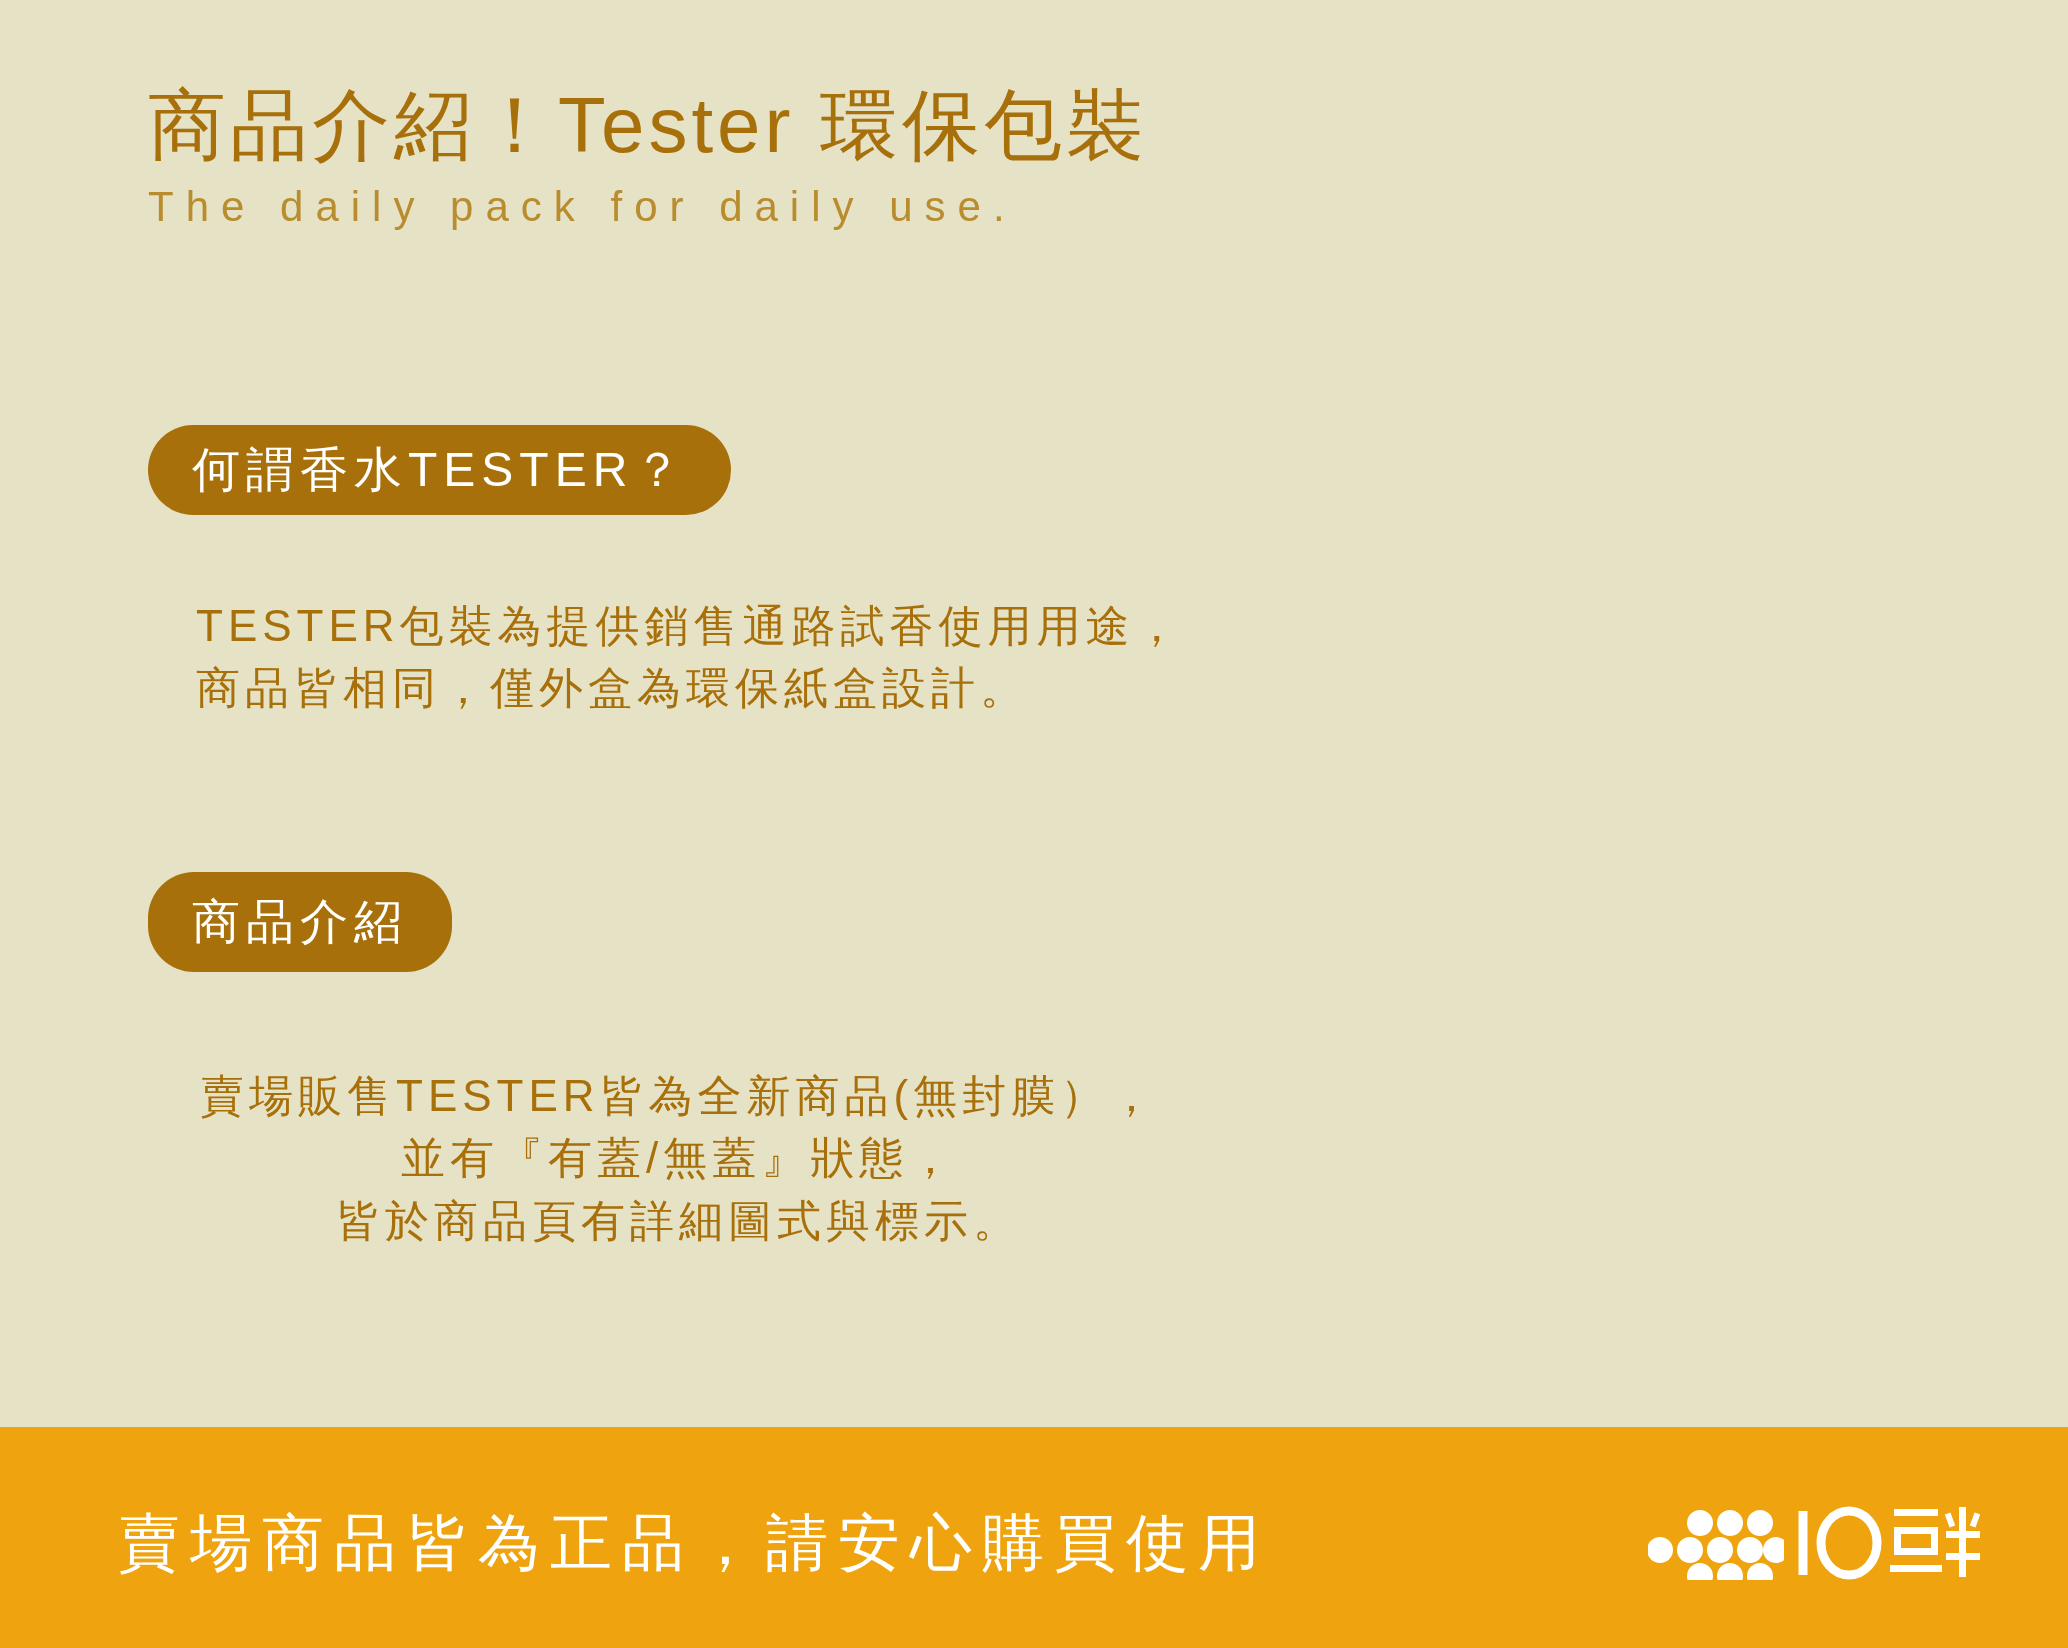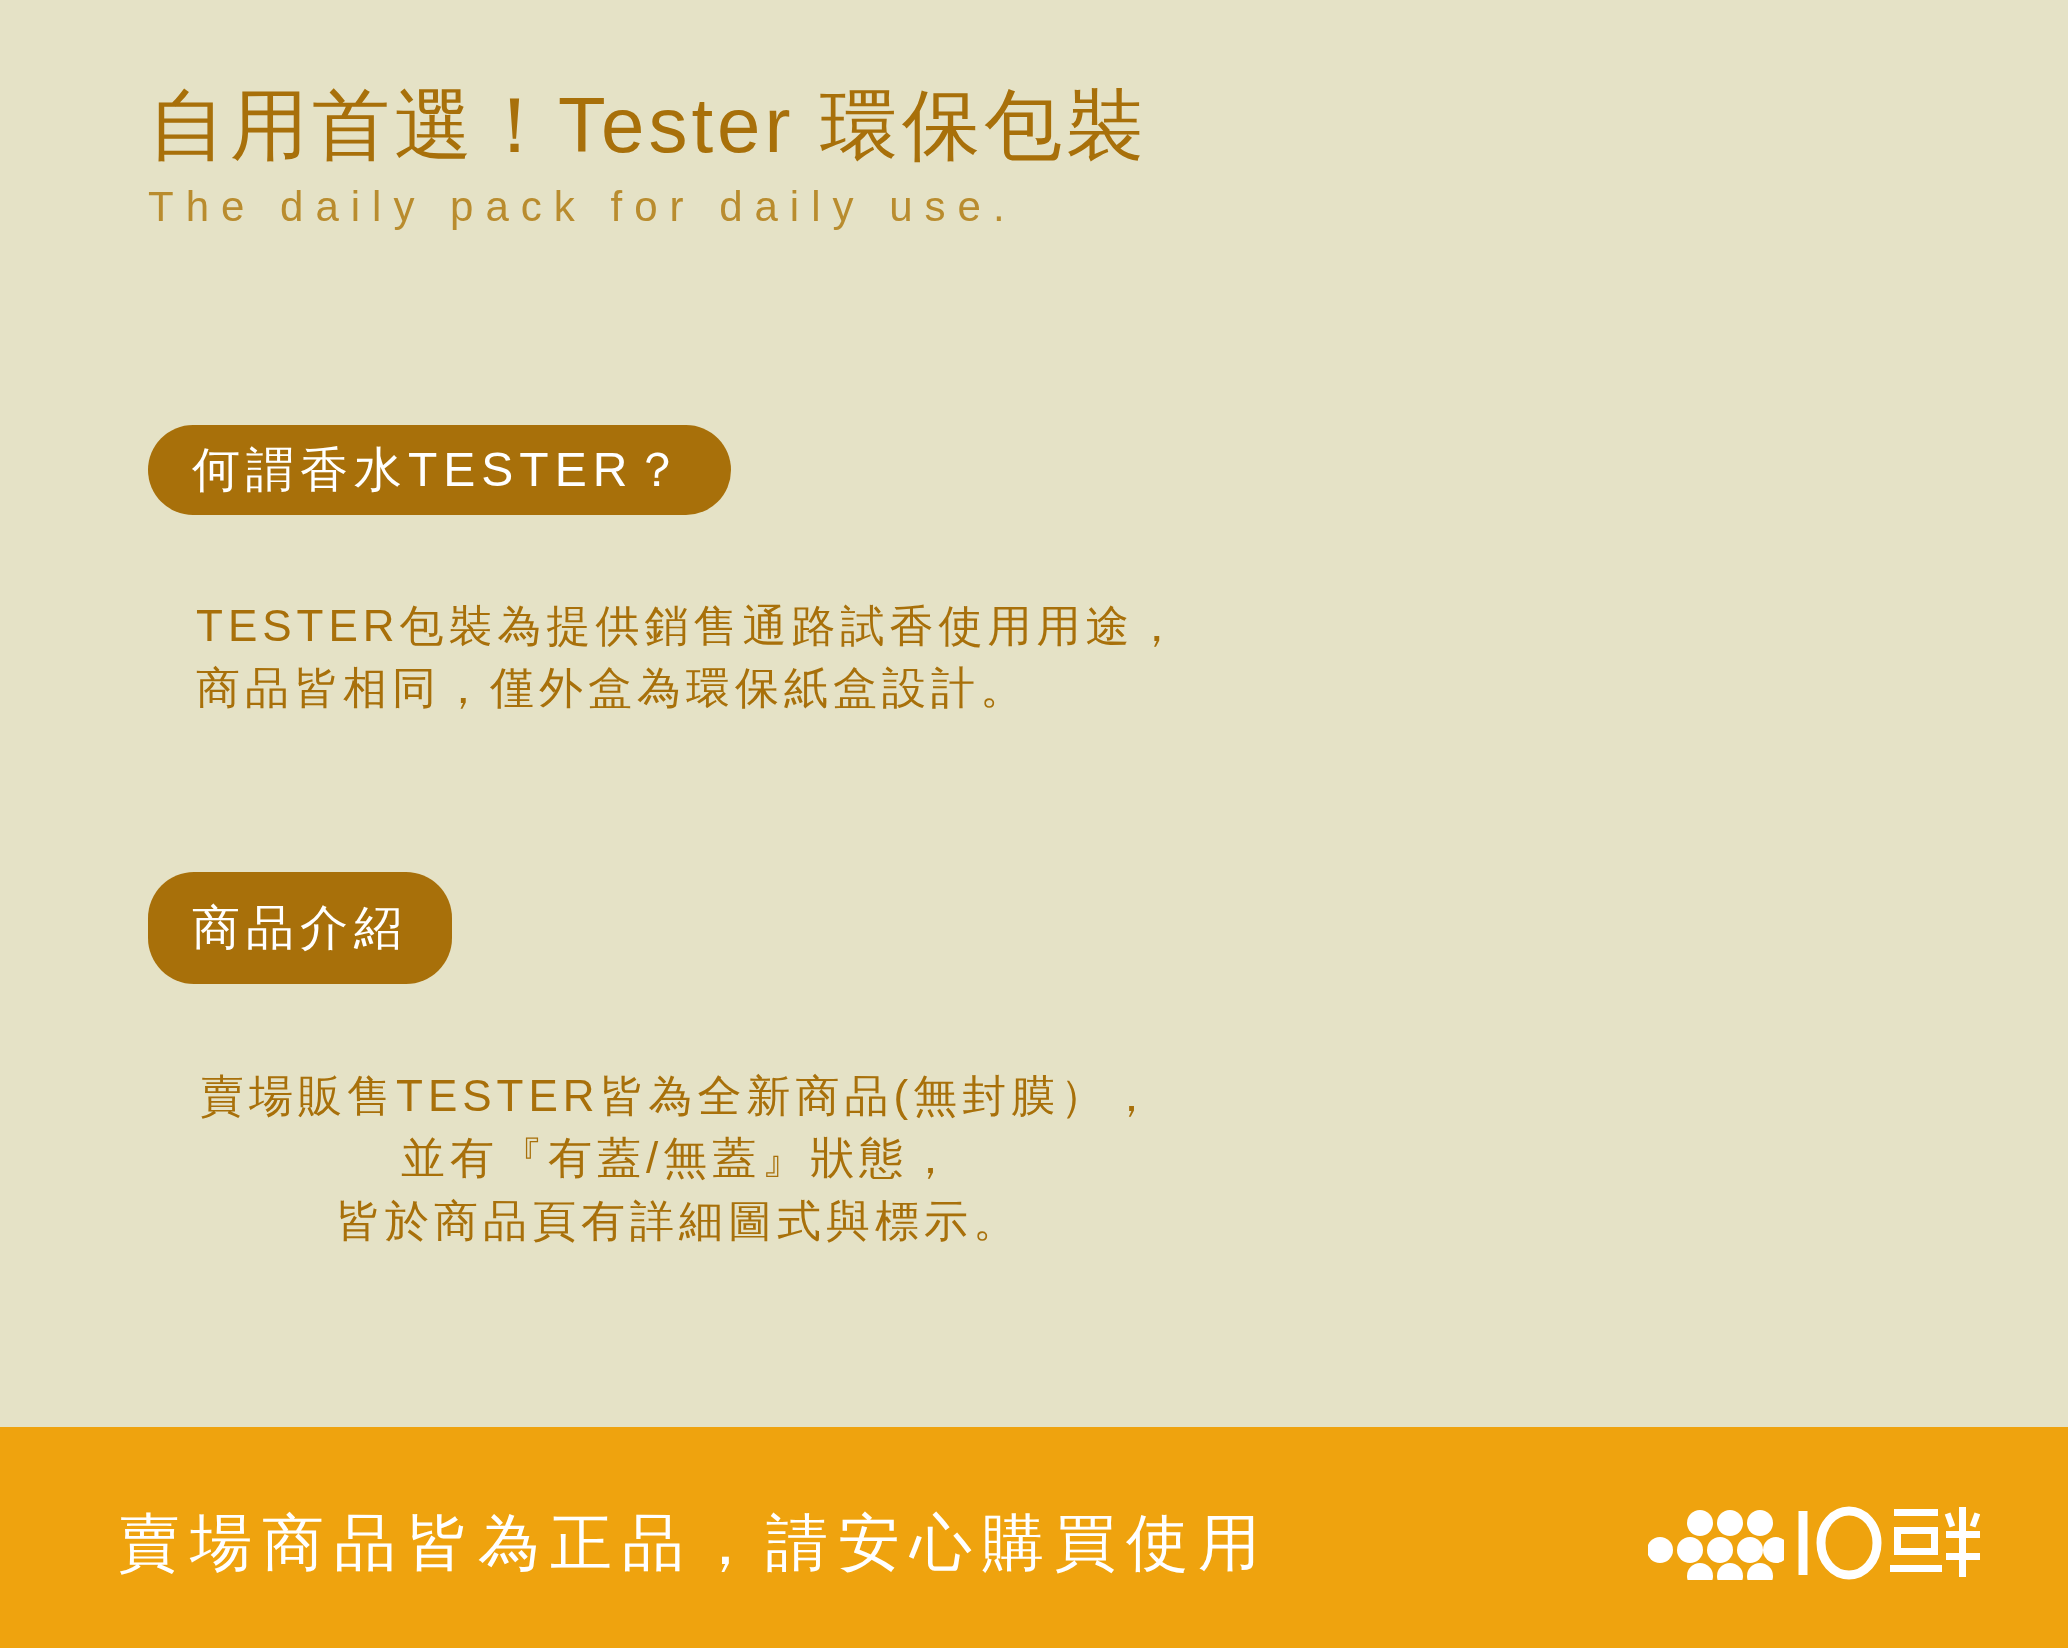--- a/index.html
+++ b/index.html
@@ -43,21 +43,21 @@
     align-items:center;
     justify-content:center;
     border-radius:46px;
     font-size:48px;
     letter-spacing:6px;
     line-height:1;
     padding:0 44px;
     white-space:nowrap;
   }
   #badge-1 { left:148px; top:425px; height:90px; }
-  #badge-2 { left:148px; top:872px; height:112px; }
+  #badge-2 { left:148px; top:872px; height:100px; }
 
   
   .para {
     position:absolute;
     color:#a8700a;
     font-size:44px;
     line-height:1.42;
     letter-spacing:5px;
     white-space:pre-line;
   }
@@ -94,21 +94,21 @@
     align-items:center;
     gap:10px;
   }
   .logo-dots { display:block; }
   .logo-mark { display:block; }
 </style>
 </head>
 <body>
 
 <div class="header">
-  <div class="title">自用首選！Tester 環保包裝</div>
+  <div class="title">商品介紹！Tester 環保包裝</div>
   <div class="subtitle">The daily pack for daily use.</div>
 </div>
 
 <div class="badge" id="badge-1">何謂香水TESTER？</div>
 
 <div class="para" id="para-1">TESTER包裝為提供銷售通路試香使用用途，
 商品皆相同，僅外盒為環保紙盒設計。</div>
 
 <div class="badge" id="badge-2">商品介紹</div>
 

